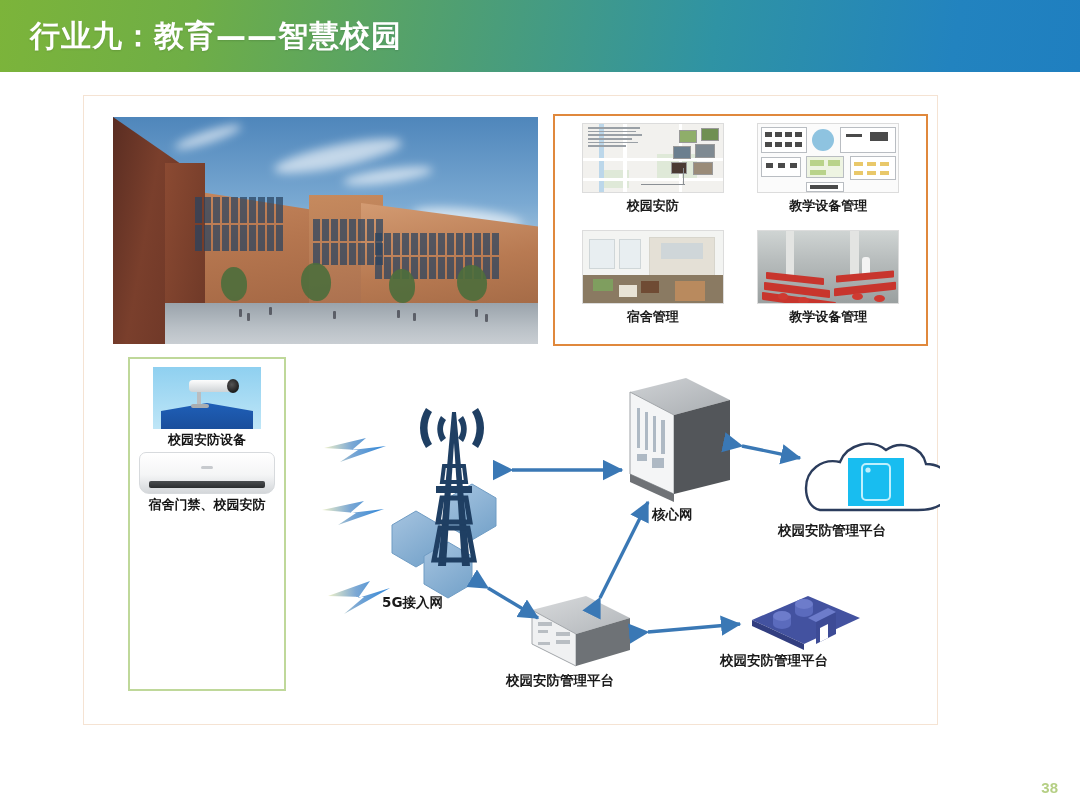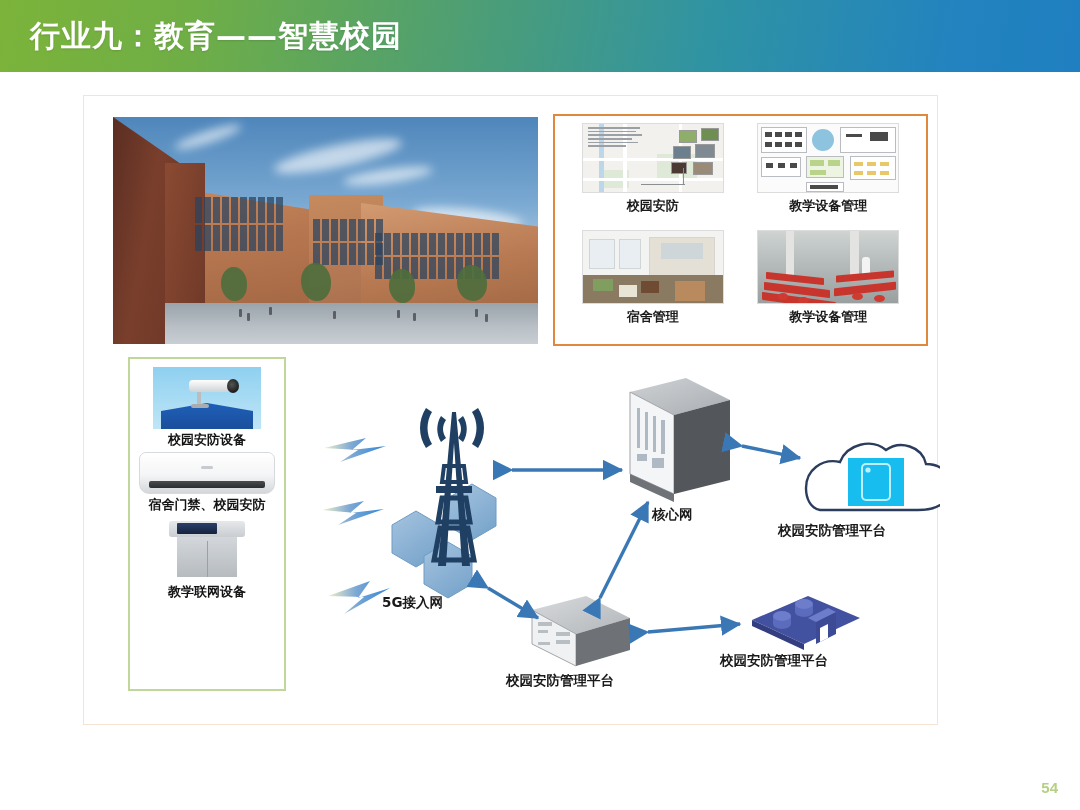--- a/index.html
+++ b/index.html
@@ -428,29 +428,20 @@
 
     <div class="gditem">
       <div class="gdimg ac">
         <div class="acbody"></div>
         <div class="acled"></div>
         <div class="acvent"></div>
       </div>
       <div class="gdlabel">宿舍门禁、校园安防</div>
     </div>
 
-    <div class="gditem">
-      <div class="gdimg podium">
-        <div class="podtop"></div>
-        <div class="podscreen"></div>
-        <div class="podbody"></div>
-        <div class="poddoor"></div>
-      </div>
-      <div class="gdlabel">教学联网设备</div>
-    </div>
 
 
   </div>
 
   <div class="diagram">
     <svg width="640" height="330" viewBox="0 0 640 330">
       <defs>
         <marker id="ah" markerWidth="7" markerHeight="7" refX="5.6" refY="3" orient="auto">
           <path d="M0,0 L6,3 L0,6 z" fill="#3a78b5"></path>
         </marker>
@@ -561,15 +552,15 @@
     </svg>
 
     <div class="dlabel" style="left:82px; top:224px;">5G接入网</div>
     <div class="dlabel" style="left:352px; top:136px;">核心网</div>
     <div class="dlabel" style="left:478px; top:152px;">校园安防管理平台</div>
     <div class="dlabel" style="left:206px; top:302px;">校园安防管理平台</div>
     <div class="dlabel" style="left:420px; top:282px;">校园安防管理平台</div>
   </div>
 
 
-  <div class="pagenum">54</div>
+  <div class="pagenum">38</div>
 
 </div>
 
 </body></html>

